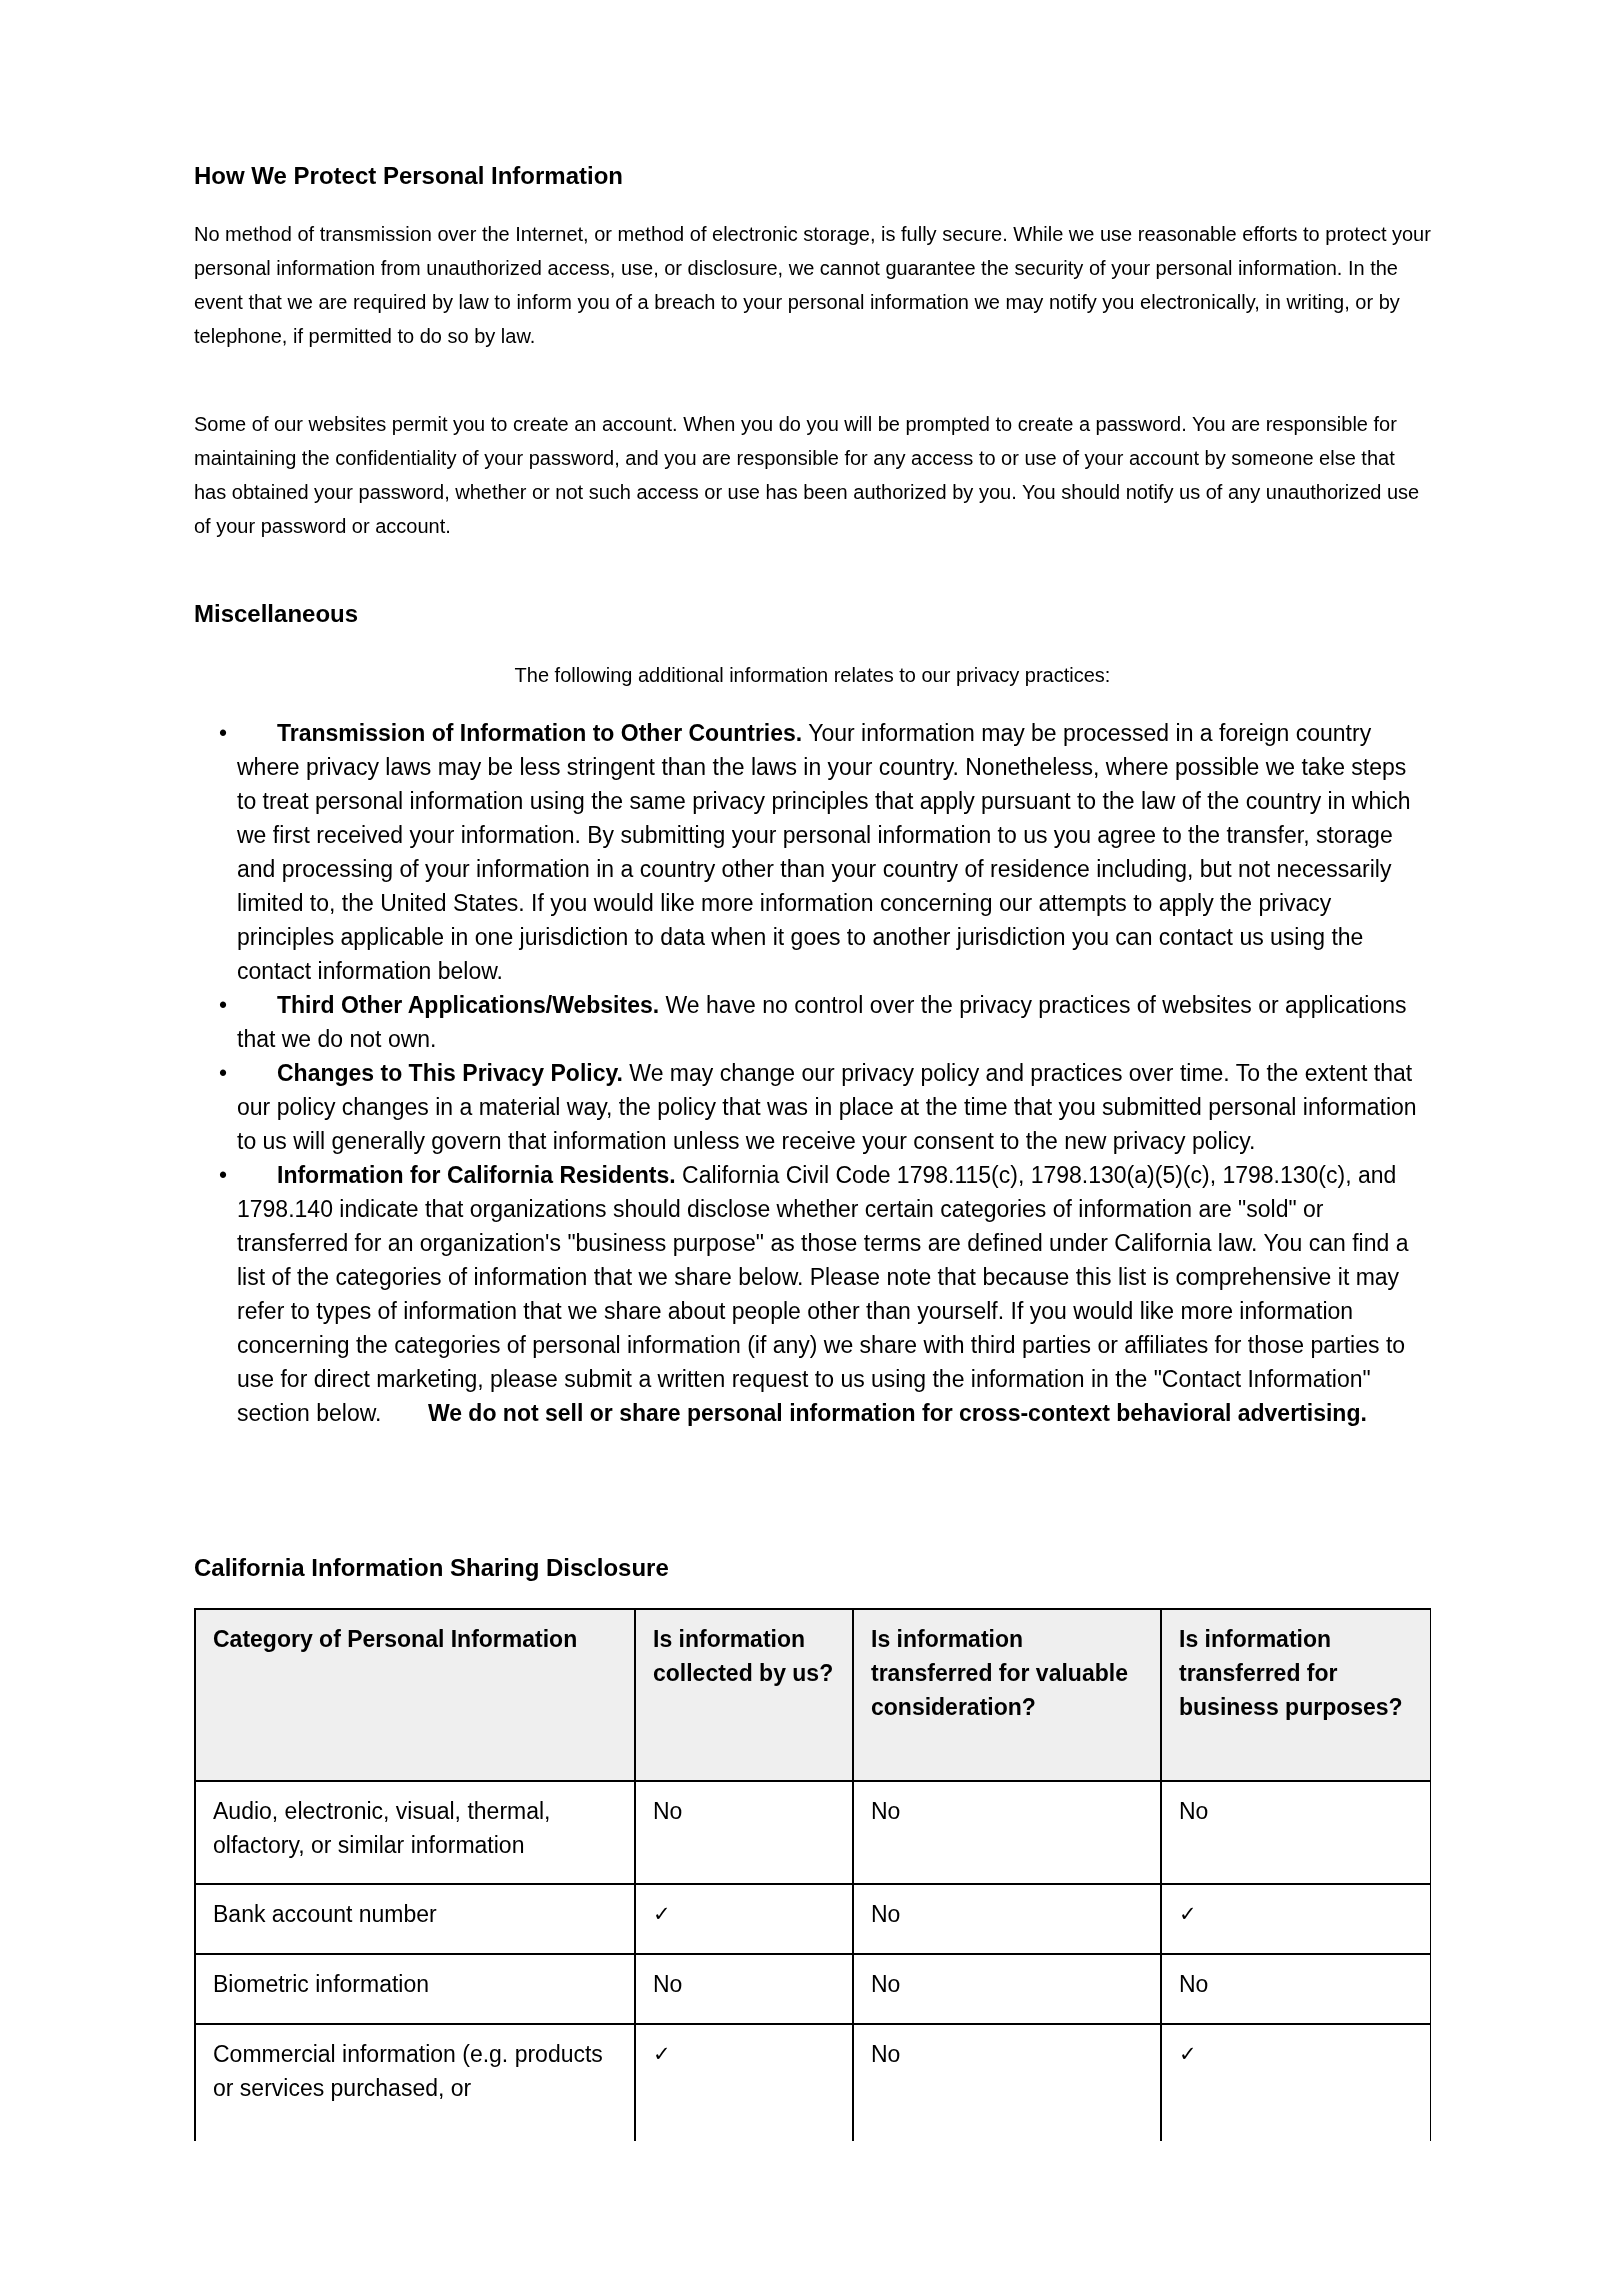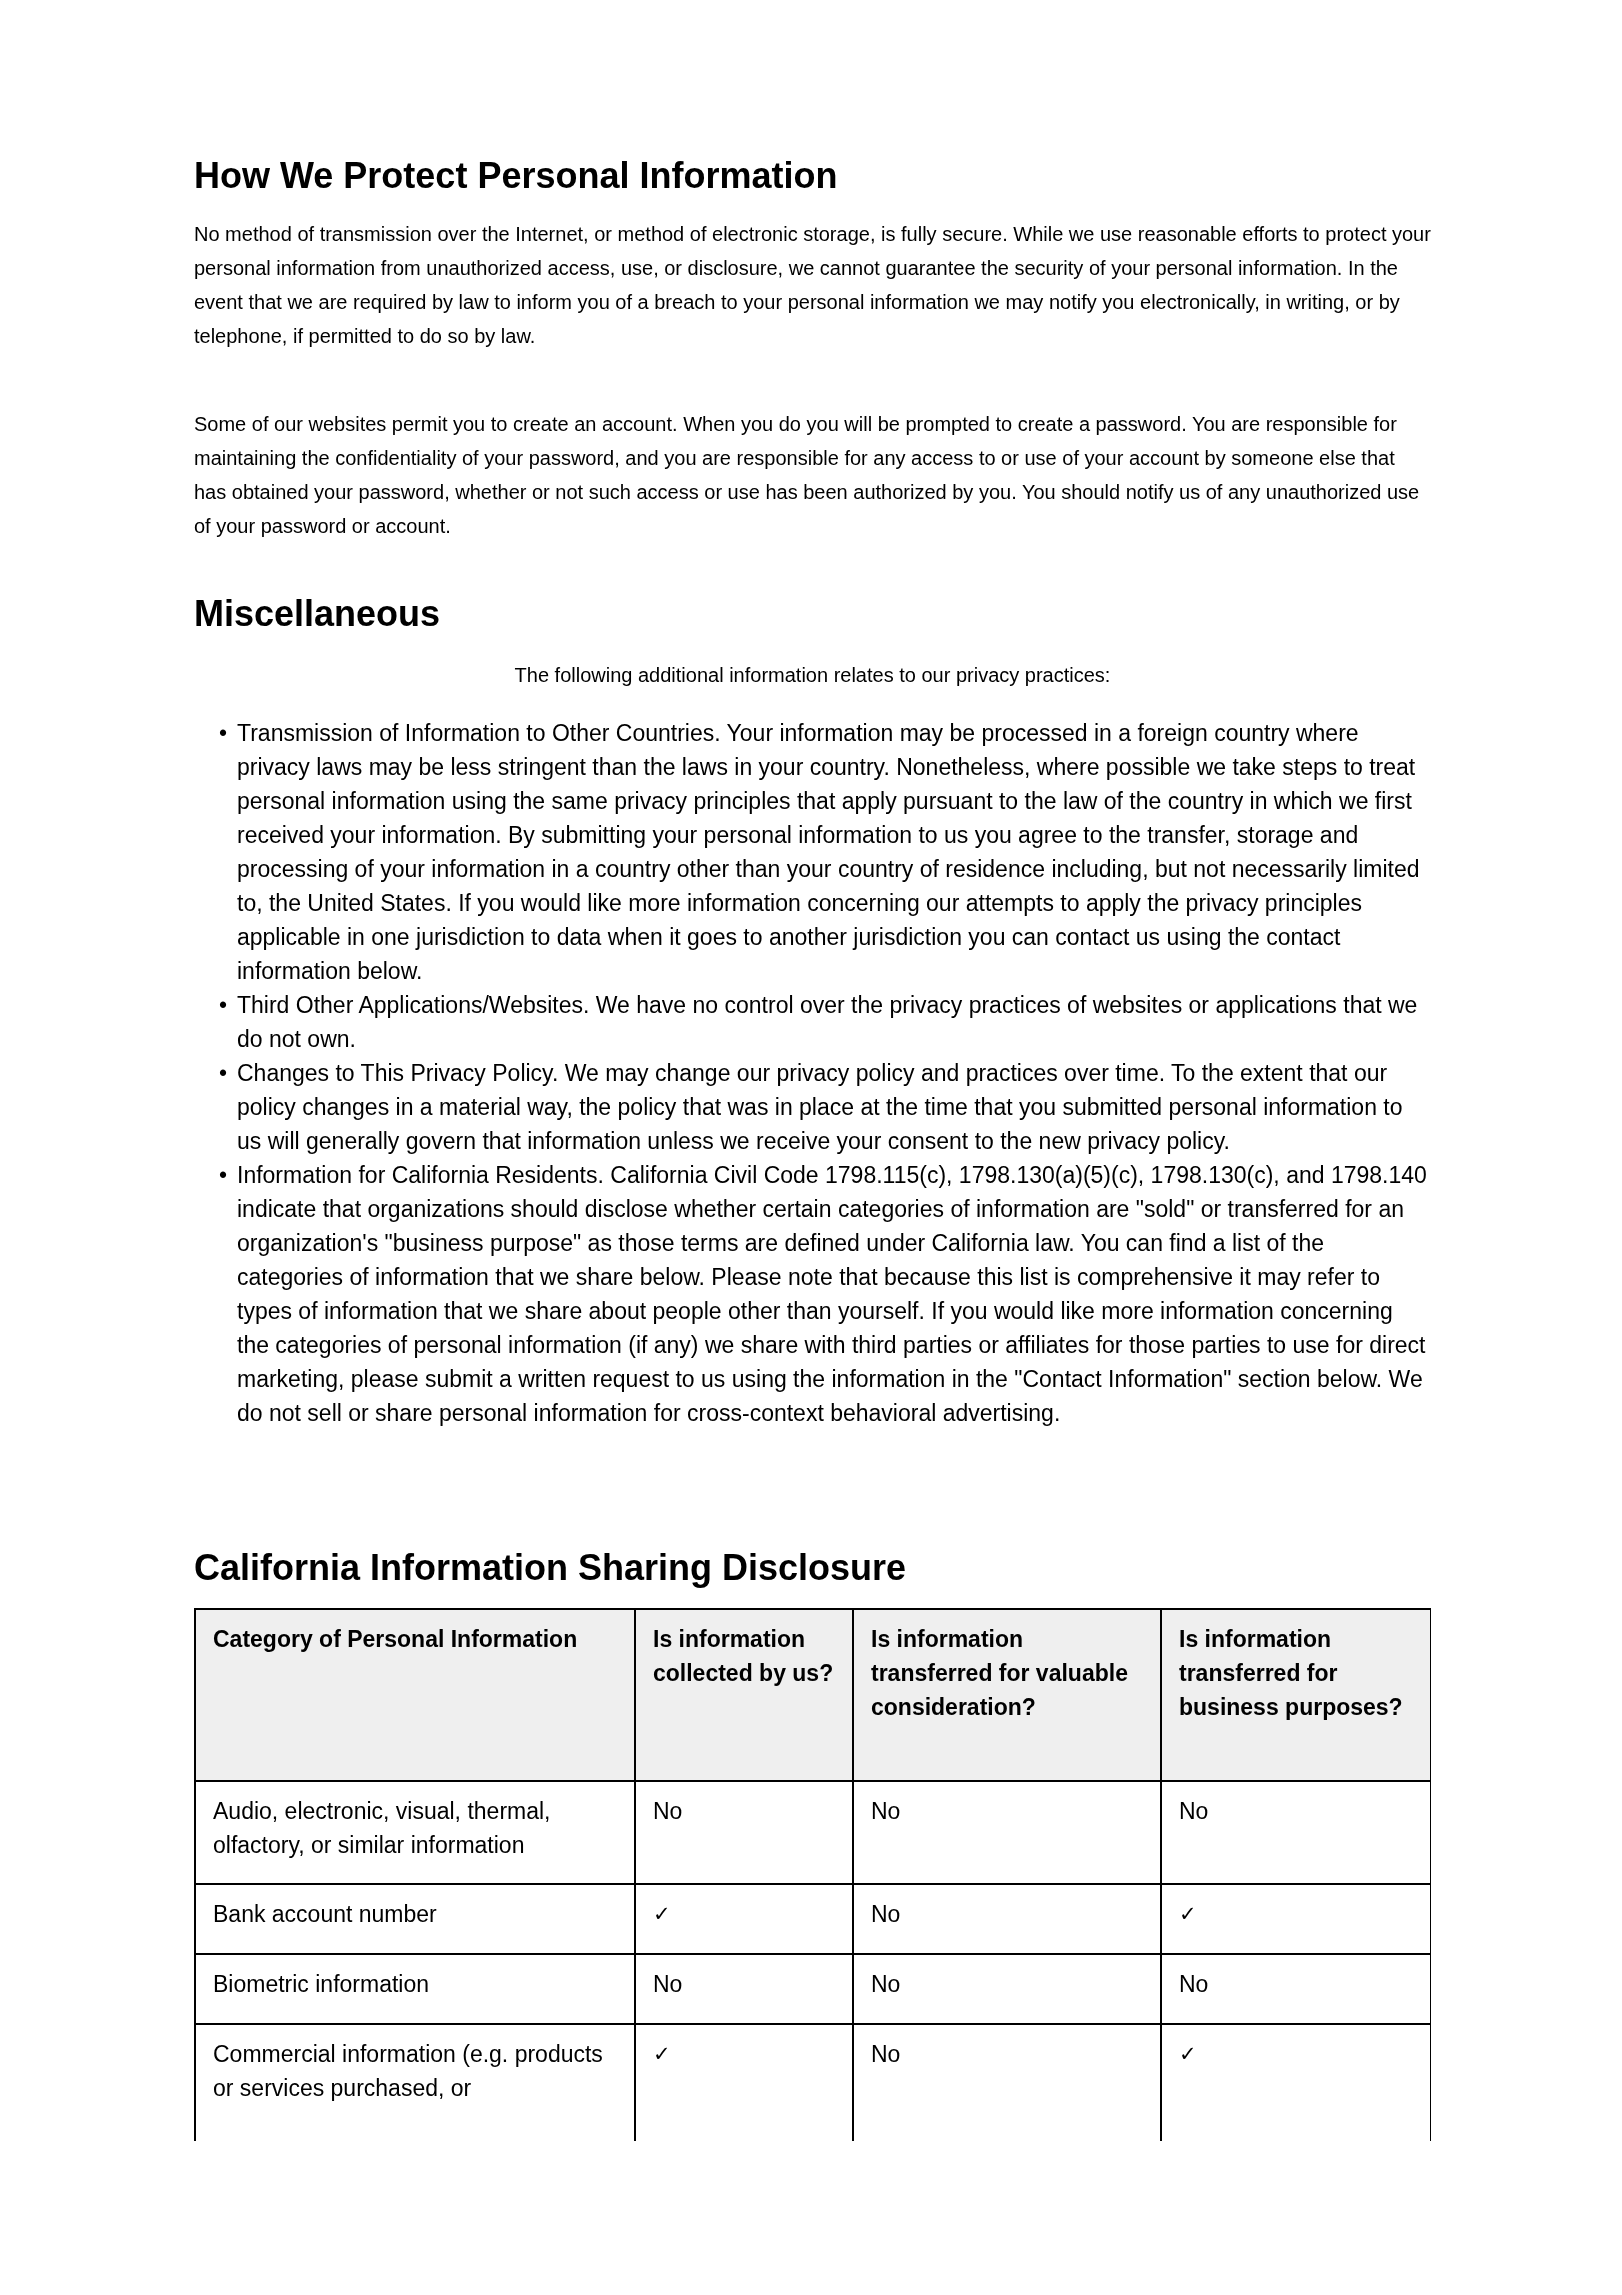--- a/index.html
+++ b/index.html
@@ -3,35 +3,35 @@
 <meta charset="utf-8">
 <style>
   html, body { margin: 0; padding: 0; background: #ffffff; }
   body {
     width: 1623px; height: 2295px; position: relative; overflow: hidden;
     font-family: "Liberation Sans", sans-serif; color: #000;
   }
   .page { position: absolute; left: 194px; top: 0; width: 1237px; }
   h2 {
     font-family: "Liberation Sans", sans-serif;
-    font-weight: bold; font-size: 36px; line-height: 34px; margin: 0;
+    font-weight: bold; font-size: 24px; line-height: 34px; margin: 0;
     position: absolute; left: 0; white-space: nowrap;
   }
   p.body {
     font-size: 20px; line-height: 34px; margin: 0; position: absolute; left: 0; width: 1237px;
   }
   .bullets {
     position: absolute; left: 0; width: 1237px; margin: 0; padding: 0; list-style: none;
     font-size: 23px; line-height: 34px;
   }
   .bullets li { position: relative; padding-left: 43px; margin: 0; }
   .bullets li .dot {
     position: absolute; left: 25px; top: 0; font-weight: normal;
   }
-  b { font-weight: normal; }
+  b { font-weight: bold; margin-left: 40px; }
 
   .table-wrap {
     position: absolute; left: 0; top: 1608px; width: 1237px; height: 533px; overflow: hidden;
   }
   table.disclosure {
     border-collapse: collapse; table-layout: fixed; width: 1236px;
     font-size: 23px; line-height: 34px;
   }
   table.disclosure th, table.disclosure td {
     border: 2.3px solid #000; vertical-align: top; text-align: left;

